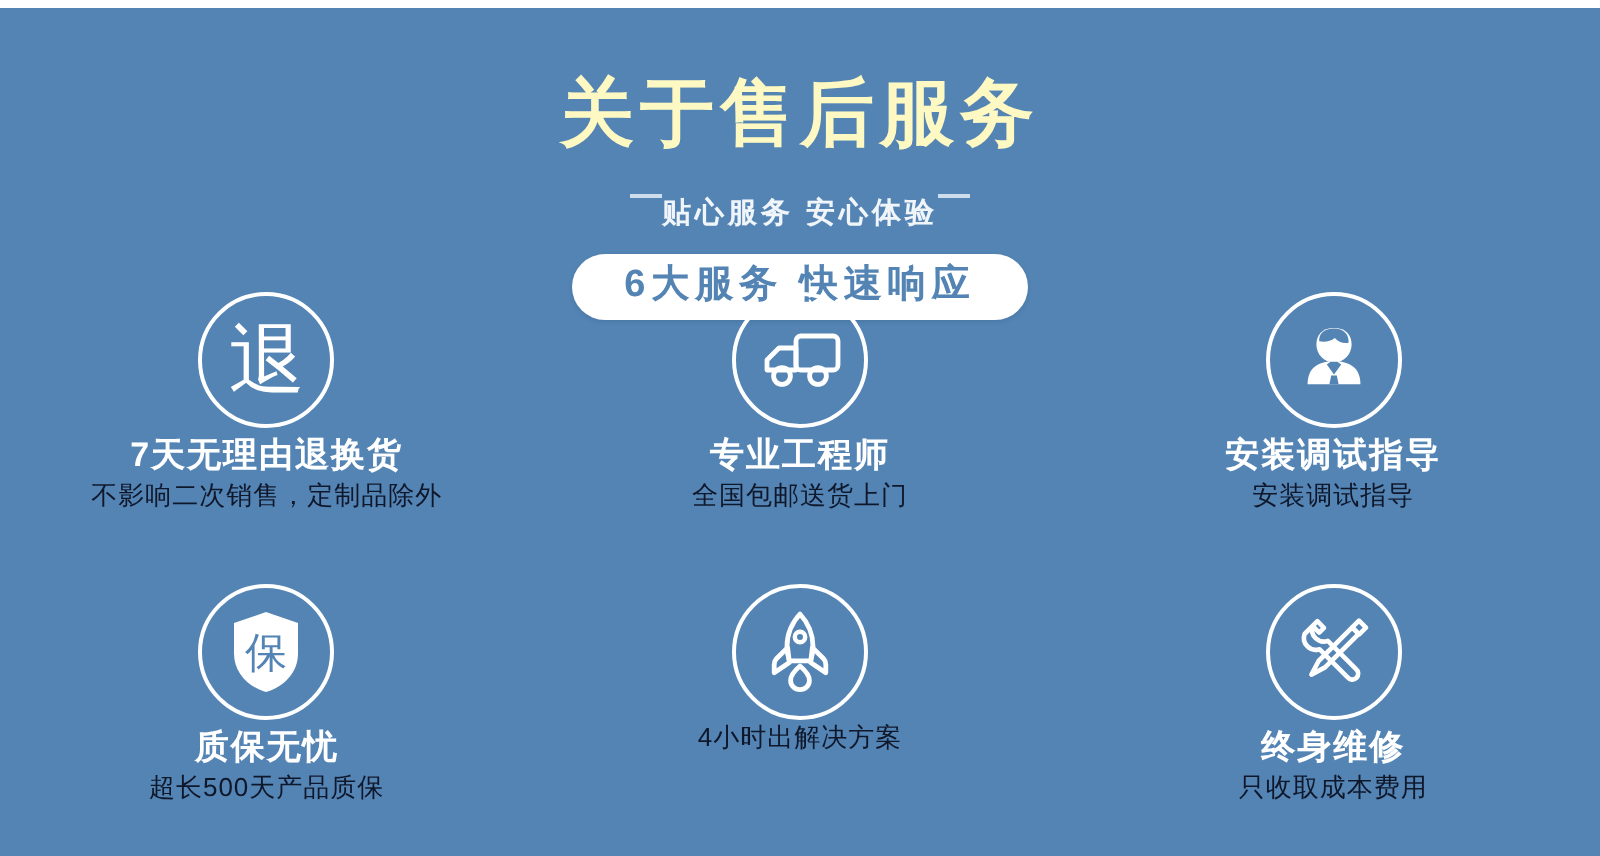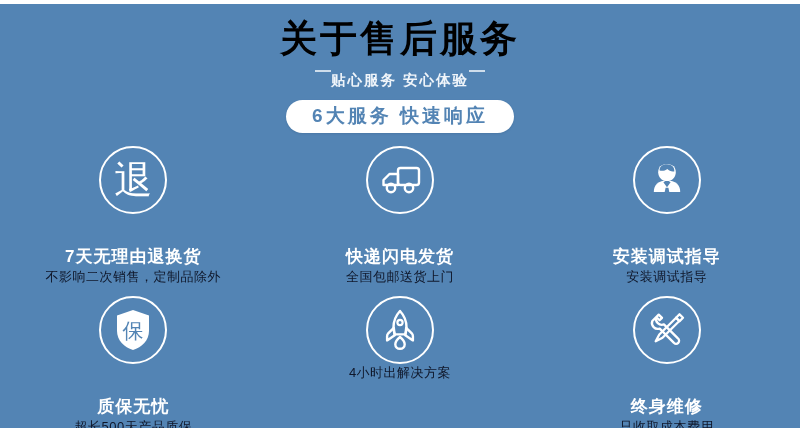--- a/index.html
+++ b/index.html
@@ -25,26 +25,26 @@
   
   #header {
     position: absolute;
     top: 4px;
     left: 0;
     width: 800px;
     height: 126px;
     text-align: center;
   }
   #main-title {
-    margin: 0;
+    margin: 18px;
     padding-top: 9px;
     font-size: 37px;
     line-height: 44px;
     font-weight: 700;
-    color: #000000;
+    color: #fef9c3;
     letter-spacing: 3px;
   }
   #subtitle-row {
     display: flex;
     align-items: flex-start;
     justify-content: center;
     gap: 0;
     margin-top: 9px;
     height: 20px;
   }
@@ -110,21 +110,21 @@
     box-sizing: border-box;
   }
   .glyph-char {
     font-size: 38px;
     line-height: 38px;
     font-weight: 400;
     color: #ffffff;
     font-family: "DejaVu Sans", "Liberation Sans", sans-serif;
   }
   .item-title {
-    margin-top: 32px;
+    margin-top: 3px;
     font-size: 17px;
     line-height: 22px;
     font-weight: 700;
     color: #ffffff;
     letter-spacing: 1px;
     white-space: nowrap;
   }
   .item-desc {
     margin-top: 0;
     font-size: 13px;
@@ -167,21 +167,21 @@
 
     <div class="service-item">
       <div class="icon-circle">
         <svg width="44" height="34" viewBox="0 0 44 34" aria-hidden="true">
           <rect x="20" y="5" width="21" height="17" rx="2.5" fill="none" stroke="#ffffff" stroke-width="2.4"></rect>
           <path d="M20 11 H11.5 L5.5 17 V22 H20 Z" fill="none" stroke="#ffffff" stroke-width="2.4" stroke-linejoin="round"></path>
           <circle cx="13" cy="25" r="4.2" fill="none" stroke="#ffffff" stroke-width="2.4"></circle>
           <circle cx="31" cy="25" r="4.2" fill="none" stroke="#ffffff" stroke-width="2.4"></circle>
         </svg>
       </div>
-      <div class="item-title">快递闪电发货</div>
+      <div class="item-title">专业工程师</div>
       <div class="item-desc">全国包邮送货上门</div>
     </div>
 
     <div class="service-item">
       <div class="icon-circle">
         <svg width="40" height="38" viewBox="0 0 40 38" aria-hidden="true">
           <path d="M20 3c-6 0-8.8 3.6-8.8 8.2 0 4.8 3.7 9 8.8 9s8.8-4.2 8.8-9C28.8 6.6 26 3 20 3z" fill="#ffffff"></path>
           <path d="M12.6 9.6c2.6.5 5.6.2 7.8-1.6 1.6 1.9 4.2 2.9 6.9 2.4.3-4.2-2.6-7.1-7.3-7.1-4.8 0-7.7 2.6-7.4 6.3z" fill="#5384b4"></path>
           <path d="M20 19.5c-4.2 0-7.6 1.2-9.8 3-2.4 2-3.4 5-3.4 8.6h26.4c0-3.6-1-6.6-3.4-8.6-2.2-1.8-5.6-3-9.8-3z" fill="#ffffff"></path>
           <path d="M16.4 21.2 20 26.3l3.6-5.1-1.9-1.3H18.3z" fill="#5384b4"></path>

